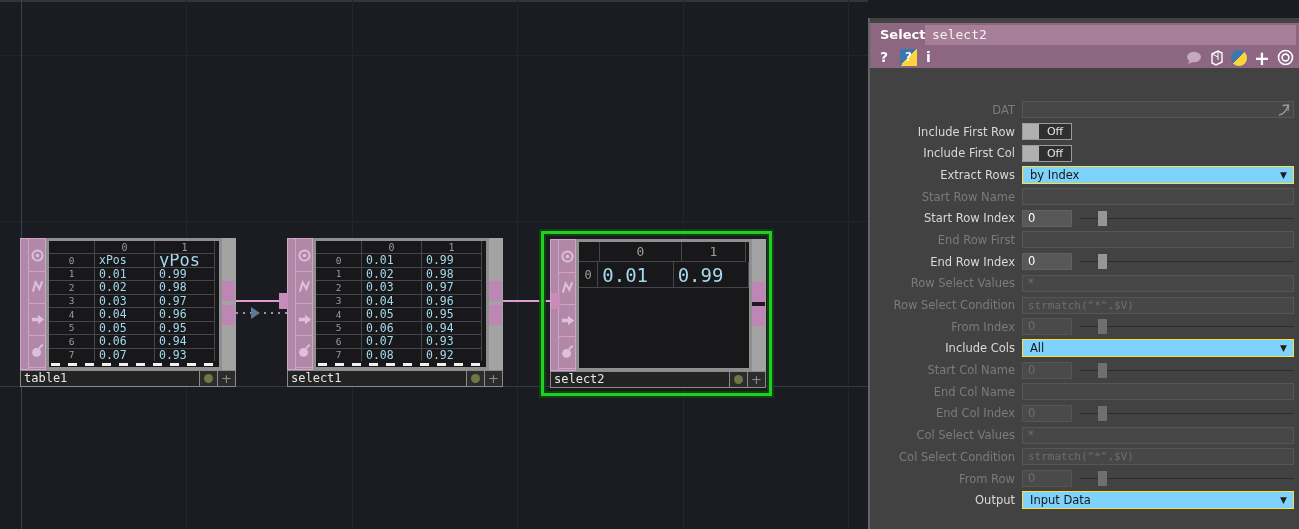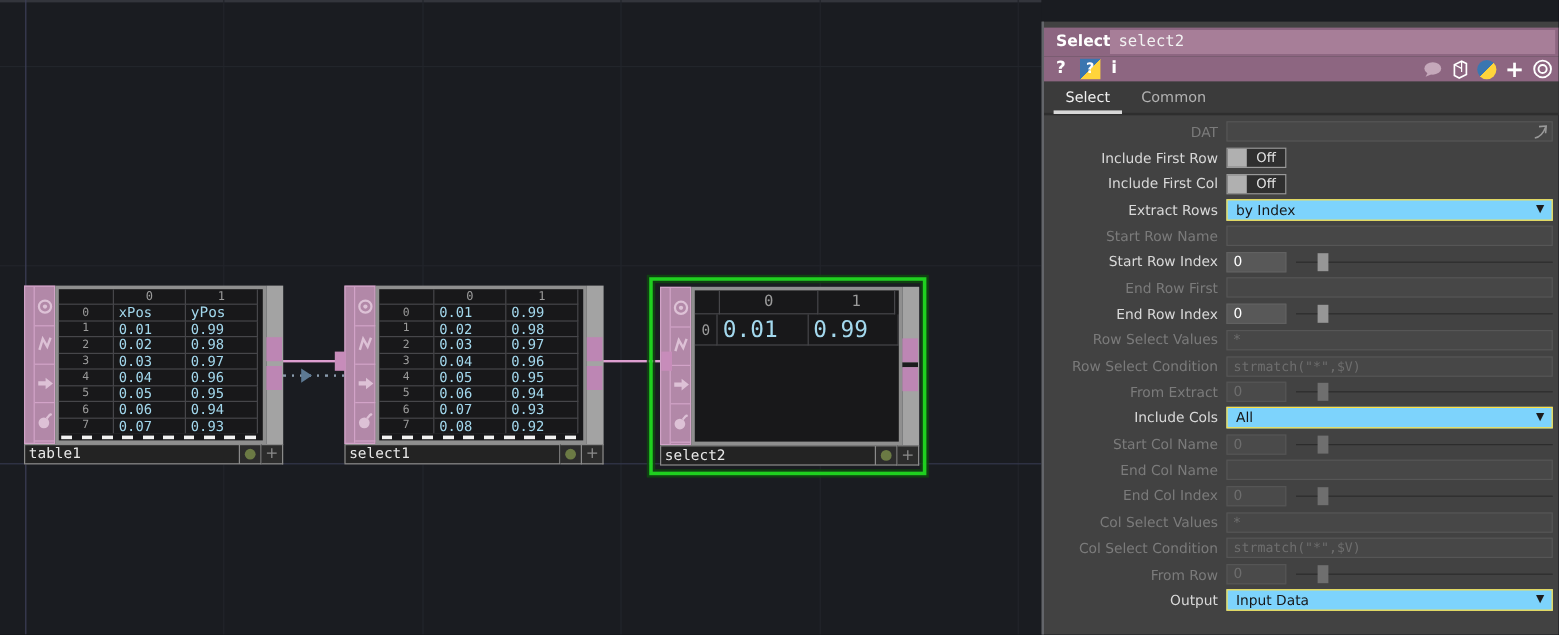--- a/index.html
+++ b/index.html
@@ -143,21 +143,21 @@
           <div class="viewer">
             <div class="tview">
               <div class="trow">
                 <div class="tcell rn" style="width: 46px; height: 13px; font-size: 10px;"></div>
                 <div class="tcell hd" style="width: 60px; height: 13px; font-size: 10px;">0</div>
                 <div class="tcell hd" style="width: 60px; height: 13px; font-size: 10px;">1</div>
               </div>
               <div class="trow">
                 <div class="tcell rn" style="width: 46px; height: 13.5px; font-size: 9.5px;">0</div>
                 <div class="tcell " style="width: 60px; height: 13.5px; font-size: 11.5px;">xPos</div>
-                <div class="tcell " style="width: 60px; height: 13.5px; font-size: 12px;">yPos</div>
+                <div class="tcell " style="width: 60px; height: 13.5px; font-size: 17px;">yPos</div>
               </div>
               <div class="trow">
                 <div class="tcell rn" style="width: 46px; height: 13.5px; font-size: 9.5px;">1</div>
                 <div class="tcell " style="width: 60px; height: 13.5px; font-size: 11.5px;">0.01</div>
                 <div class="tcell " style="width: 60px; height: 13.5px; font-size: 11.5px;">0.99</div>
               </div>
               <div class="trow">
                 <div class="tcell rn" style="width: 46px; height: 13.5px; font-size: 9.5px;">2</div>
                 <div class="tcell " style="width: 60px; height: 13.5px; font-size: 11.5px;">0.02</div>
                 <div class="tcell " style="width: 60px; height: 13.5px; font-size: 11.5px;">0.98</div>
@@ -371,21 +371,20 @@
             <path d="M9 1 L9 10 M3 4 L9 7" fill="none" stroke="#fff" stroke-width="1"></path>
           </svg>
         <span class="pybadge"></span>
         <span class="plusglyph">+</span>
         <svg width="17" height="17" viewBox="0 0 17 17">
             <circle cx="8.5" cy="8.5" r="7" fill="none" stroke="#fff" stroke-width="1.6"></circle>
             <circle cx="8.5" cy="8.5" r="3.4" fill="none" stroke="#fff" stroke-width="1.6"></circle>
           </svg>
       </div>
     </div>
-    <div class="ptabs" id="ptabs"><span class="tab active" style="margin-left: 12px;">Select</span><span class="tab" style="margin-left: 14px;">Common</span></div>
     <div id="params">
         <div class="prow inactive">
           <div class="plabel">DAT</div>
           <div class="pctrl">
             <div class="field">
               <svg class="datarrow" width="16" height="16" viewBox="0 0 16 16">
                 <path d="M3 13 Q9 12 12 4" fill="none" stroke="#9a9a9a" stroke-width="1.3"></path>
                 <path d="M6.5 3.5 L12.5 3 L12 9" fill="none" stroke="#9a9a9a" stroke-width="1.3"></path>
               </svg>
             </div>
@@ -453,21 +452,21 @@
             <div class="field">*</div>
           </div>
         </div>
         <div class="prow inactive">
           <div class="plabel">Row Select Condition</div>
           <div class="pctrl">
             <div class="field mono">strmatch("*",$V)</div>
           </div>
         </div>
         <div class="prow inactive">
-          <div class="plabel">From Extract</div>
+          <div class="plabel">From Index</div>
           <div class="pctrl">
             <div class="numfield">0</div>
             <div class="track">
               <div class="line"></div>
               <div class="handle" style="left: 18px;"></div>
             </div>
           </div>
         </div>
         <div class="prow">
           <div class="plabel">Include Cols</div>

